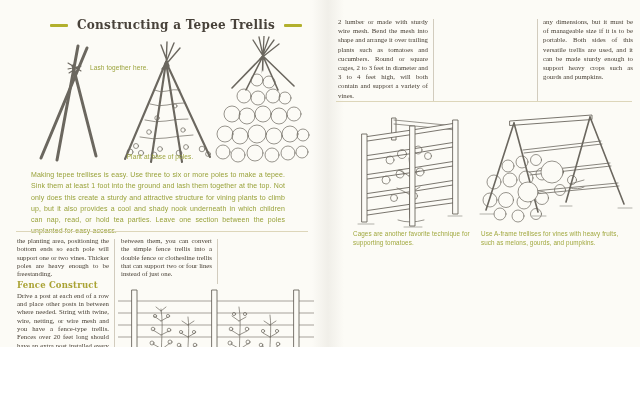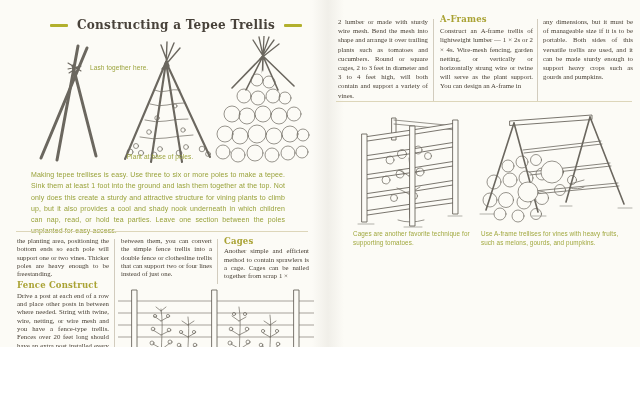--- a/index.html
+++ b/index.html
@@ -131,24 +131,20 @@
   <div class="bodycol" style="left:17px;top:237px;width:92px;">
     <p>the planting area, positioning the bottom ends so each pole will support one or two vines. Thicker poles are heavy enough to be freestanding.</p>
     <div class="colhead">Fence Construct</div>
     <p>Drive a post at each end of a row and place other posts in between where needed. String with twine, wire, netting, or wire mesh and you have a fence-type trellis. Fences over 20 feet long should have an extra post installed every 10 to 12 feet. By attaching cross arms to the end posts and running wires</p>
   </div>
   <div class="vrule" style="left:114px;top:239px;height:126px;"></div>
   <div class="bodycol" style="left:121px;top:237px;width:91px;">
     <p>between them, you can convert the simple fence trellis into a double fence or clothesline trellis that can support two or four lines instead of just one.</p>
   </div>
   <div class="vrule" style="left:217px;top:239px;height:45px;"></div>
-  <div class="bodycol" style="left:224px;top:237px;width:85px;">
-    <div class="colhead" style="margin-top:0;">Cages</div>
-    <p>Another simple and efficient method to contain sprawlers is a cage. Cages can be nailed together from scrap 1 ×</p>
-  </div>
 
   <svg style="left:118px;top:287px" width="196" height="80" viewBox="0 0 196 80">
     <g class="illo" stroke-width="0.9">
       <path d="M0 14 H196 M0 26 H196 M0 38 H196 M0 50 H196 M0 62 H196" stroke-width="0.6"></path>
       <rect x="14" y="3" width="5" height="71" fill="#fcfbf6"></rect>
       <rect x="94" y="3" width="5" height="71" fill="#fcfbf6"></rect>
       <rect x="176" y="3" width="5" height="71" fill="#fcfbf6"></rect>
       <g stroke-width="0.7">
         <path d="M44 74 C 42 58 46 42 43 22 M44 62 l-9 -5 M44 62 l8 -6 M43 48 l-8 -5 M43 48 l8 -4 M43 34 l-7 -5 M43 34 l7 -4 M43 24 l-5 -4 M43 24 l5 -4"></path>
         <circle cx="34" cy="56" r="2"></circle>
@@ -186,24 +182,20 @@
     <span class="pnum">48</span>
     <span>THE HOME VEGETABLE GARDEN</span>
   </div>
 
   <div class="gutter"></div>
 
   <div class="bodycol" style="left:338px;top:17px;width:90px;line-height:9.2px;">
     <p>2 lumber or made with sturdy wire mesh. Bend the mesh into shape and arrange it over trailing plants such as tomatoes and cucumbers. Round or square cages, 2 to 3 feet in diameter and 3 to 4 feet high, will both contain and support a variety of vines.</p>
   </div>
   <div class="vrule" style="left:433px;top:19px;height:82px;"></div>
-  <div class="bodycol" style="left:440px;top:15px;width:93px;line-height:9.2px;">
-    <div class="colhead" style="margin-top:0;">A-Frames</div>
-    <p>Construct an A-frame trellis of lightweight lumber — 1 × 2s or 2 × 4s. Wire-mesh fencing, garden netting, or vertically or horizontally strung wire or twine will serve as the plant support. You can design an A-frame in</p>
-  </div>
   <div class="vrule" style="left:537px;top:19px;height:82px;"></div>
   <div class="bodycol" style="left:543px;top:17px;width:90px;line-height:9.2px;">
     <p>any dimensions, but it must be of manageable size if it is to be portable. Both sides of this versatile trellis are used, and it can be made sturdy enough to support heavy crops such as gourds and pumpkins.</p>
   </div>
 
   <div class="hrule" style="left:336px;top:101px;width:296px;"></div>
 
   <svg style="left:352px;top:110px" width="120" height="120" viewBox="0 0 120 120">
     <g class="illo" stroke-width="0.9">
       <path d="M40 8 h4 v22 h-4 Z" fill="#fcfbf6"></path>

